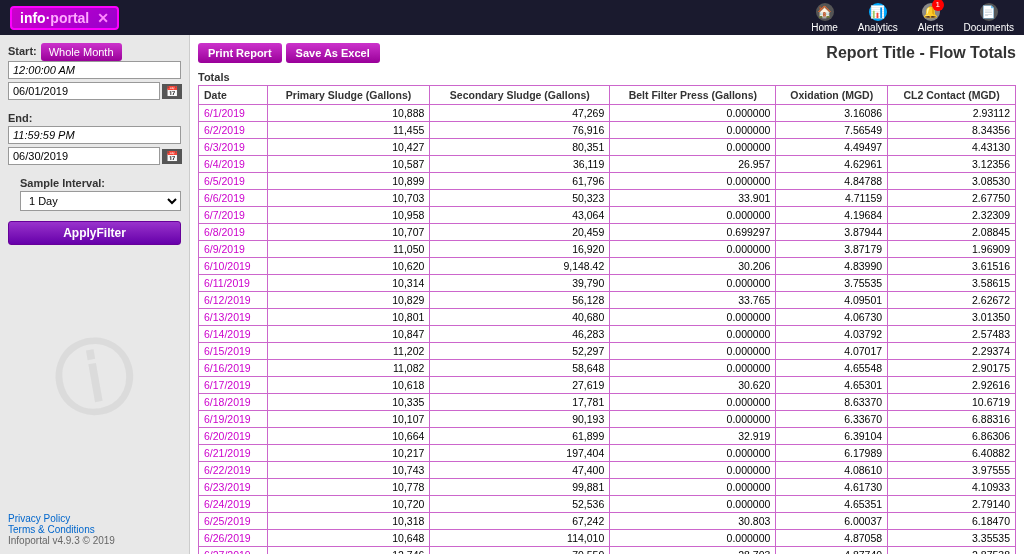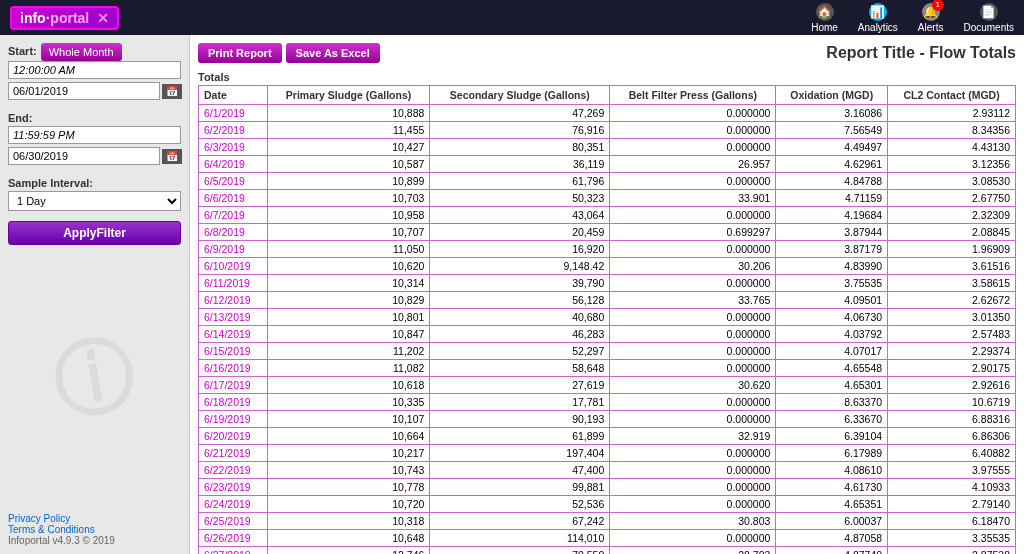--- a/index.html
+++ b/index.html
@@ -300,21 +300,21 @@
       </div>
     </div>
     <div style="margin-top:6px;">
       <div class="sidebar-label">End:</div>
       <input class="time-input" type="text" value="11:59:59 PM" style="">
       <div class="date-row" style="margin-top:3px;">
         <input class="date-input" type="text" value="06/30/2019" style="">
         <button class="cal-icon">📅</button>
       </div>
     </div>
-    <div style="margin-top:6px;">
+    <div style="margin-top:6px;margin-left:12px;">
       <div class="sidebar-label">Sample Interval:</div>
       <select class="select-input">
         <option>1 Day</option>
         <option>1 Hour</option>
         <option>15 Minutes</option>
       </select>
     </div>
     <button class="apply-btn">ApplyFilter</button>
 
     <div style="flex:1; display:flex; align-items:center; justify-content:center; overflow:hidden;">

